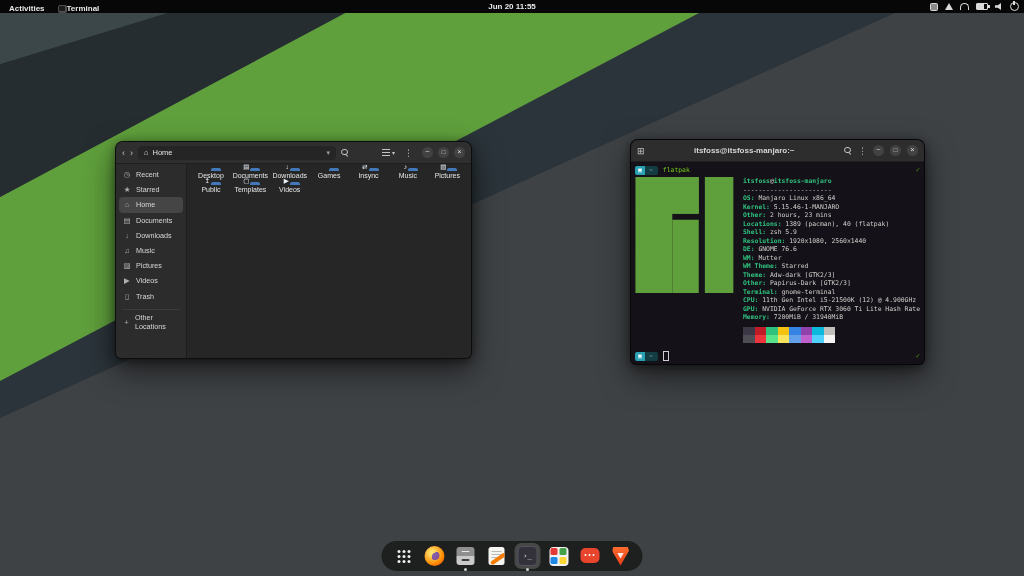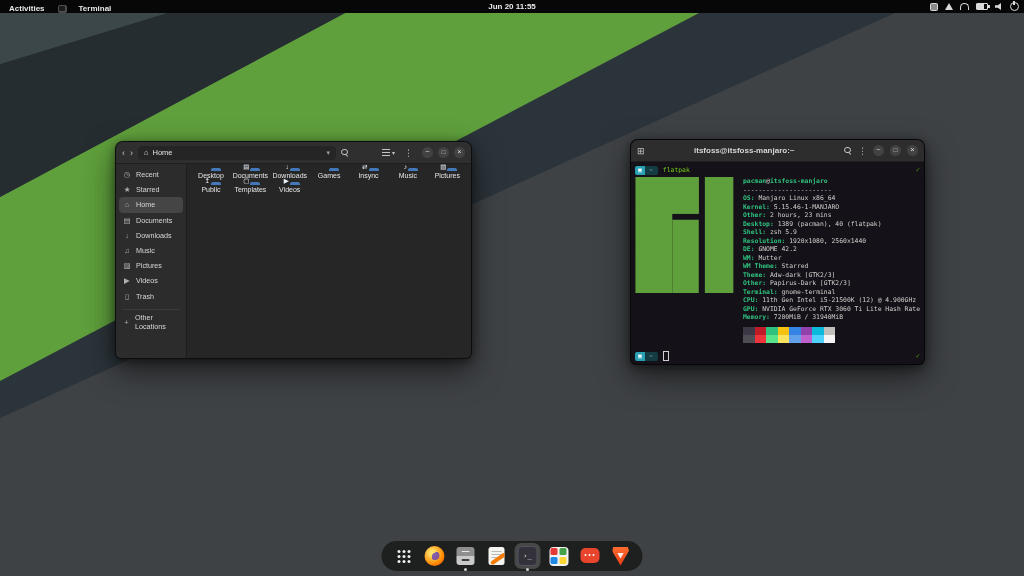--- a/index.html
+++ b/index.html
@@ -4,21 +4,21 @@
 <style>
   html,body{margin:0;padding:0;background:#000;}
   #stage{position:relative;width:1024px;height:576px;overflow:hidden;
          font-family:"Liberation Sans",sans-serif;-webkit-font-smoothing:antialiased;}
   
   #wallpaper{position:absolute;inset:0;}
   
   #topbar{position:absolute;left:0;top:0;width:1024px;height:13px;background:#070707;
           display:flex;align-items:flex-end;color:#e8e8e8;font-size:8px;font-weight:bold;z-index:50;}
   #topbar .left{display:flex;align-items:center;gap:13px;padding-left:9px;}
-  .appchip{display:flex;align-items:center;gap:12px;}
+  .appchip{display:flex;align-items:center;gap:0;}
   .term-mini{width:9px;height:8px;background:#4d4d4d;border-radius:2px;position:relative;}
   .term-mini::after{content:"";position:absolute;inset:1.5px;background:#1c1c1c;border-radius:1px;}
   #clock{position:absolute;left:50%;top:0;transform:translateX(-50%);line-height:13px;}
   #tray{position:absolute;right:5px;top:0;height:13px;display:flex;align-items:center;gap:7px;}
   .tico{display:inline-block;position:relative;}
   .i-cast{width:6px;height:6px;border:1px solid #d9d9d9;border-radius:1.5px;background:#8a8a8a;}
   .i-net{width:8px;height:7px;background:#d9d9d9;clip-path:polygon(50% 0,100% 100%,0 100%);}
   .i-head{width:7px;height:6px;border:1.5px solid #d9d9d9;border-bottom:none;border-radius:5px 5px 0 0;}
   .i-batt{width:10px;height:5px;border:1px solid #d9d9d9;border-radius:1px;position:relative;background:linear-gradient(90deg,#d9d9d9 0 70%,transparent 70%);}
   .i-batt::after{content:"";position:absolute;right:-2.5px;top:1px;width:1.5px;height:3px;background:#d9d9d9;}
@@ -295,29 +295,29 @@
       </div>
 
       <div class="nf">
         <svg class="nf-logo" width="99" height="116" viewBox="0 0 96 114">
           <path d="M0,0 H62 V36 H36 V114 H0 Z" fill="#5f9f3c" transform="translate(0,0)" fill-rule="evenodd"></path>
           <path d="M0,0 H62 V36 H30 V114 H0 Z" fill="#5f9f3c"></path>
           <rect x="36" y="42" width="26" height="72" fill="#5f9f3c"></rect>
           <rect x="68" y="0" width="28" height="114" fill="#5f9f3c"></rect>
         </svg>
         <div class="nf-text">
-          <div class="nfh"><span>pacman</span><span class="at">@</span><span>itsfoss-manjaro</span></div>
+          <div class="nfh"><span>itsfoss</span><span class="at">@</span><span>itsfoss-manjaro</span></div>
           <div>-----------------------</div>
           <div class="nfl"><span class="lb">OS:</span> <span>Manjaro Linux x86_64</span></div>
             <div class="nfl"><span class="lb">Kernel:</span> <span>5.15.46-1-MANJARO</span></div>
             <div class="nfl"><span class="lb">Other:</span> <span>2 hours, 23 mins</span></div>
-            <div class="nfl"><span class="lb">Desktop:</span> <span>1389 (pacman), 40 (flatpak)</span></div>
+            <div class="nfl"><span class="lb">Locations:</span> <span>1389 (pacman), 40 (flatpak)</span></div>
             <div class="nfl"><span class="lb">Shell:</span> <span>zsh 5.9</span></div>
             <div class="nfl"><span class="lb">Resolution:</span> <span>1920x1080, 2560x1440</span></div>
-            <div class="nfl"><span class="lb">DE:</span> <span>GNOME 42.2</span></div>
+            <div class="nfl"><span class="lb">DE:</span> <span>GNOME 76.6</span></div>
             <div class="nfl"><span class="lb">WM:</span> <span>Mutter</span></div>
             <div class="nfl"><span class="lb">WM Theme:</span> <span>Starred</span></div>
             <div class="nfl"><span class="lb">Theme:</span> <span>Adw-dark [GTK2/3]</span></div>
             <div class="nfl"><span class="lb">Other:</span> <span>Papirus-Dark [GTK2/3]</span></div>
             <div class="nfl"><span class="lb">Terminal:</span> <span>gnome-terminal</span></div>
             <div class="nfl"><span class="lb">CPU:</span> <span>11th Gen Intel i5-21500K (12) @ 4.900GHz</span></div>
             <div class="nfl"><span class="lb">GPU:</span> <span>NVIDIA GeForce RTX 3060 Ti Lite Hash Rate</span></div>
             <div class="nfl"><span class="lb">Memory:</span> <span>7200MiB / 31940MiB</span></div>
           <div class="palette">
             <div class="prow">

